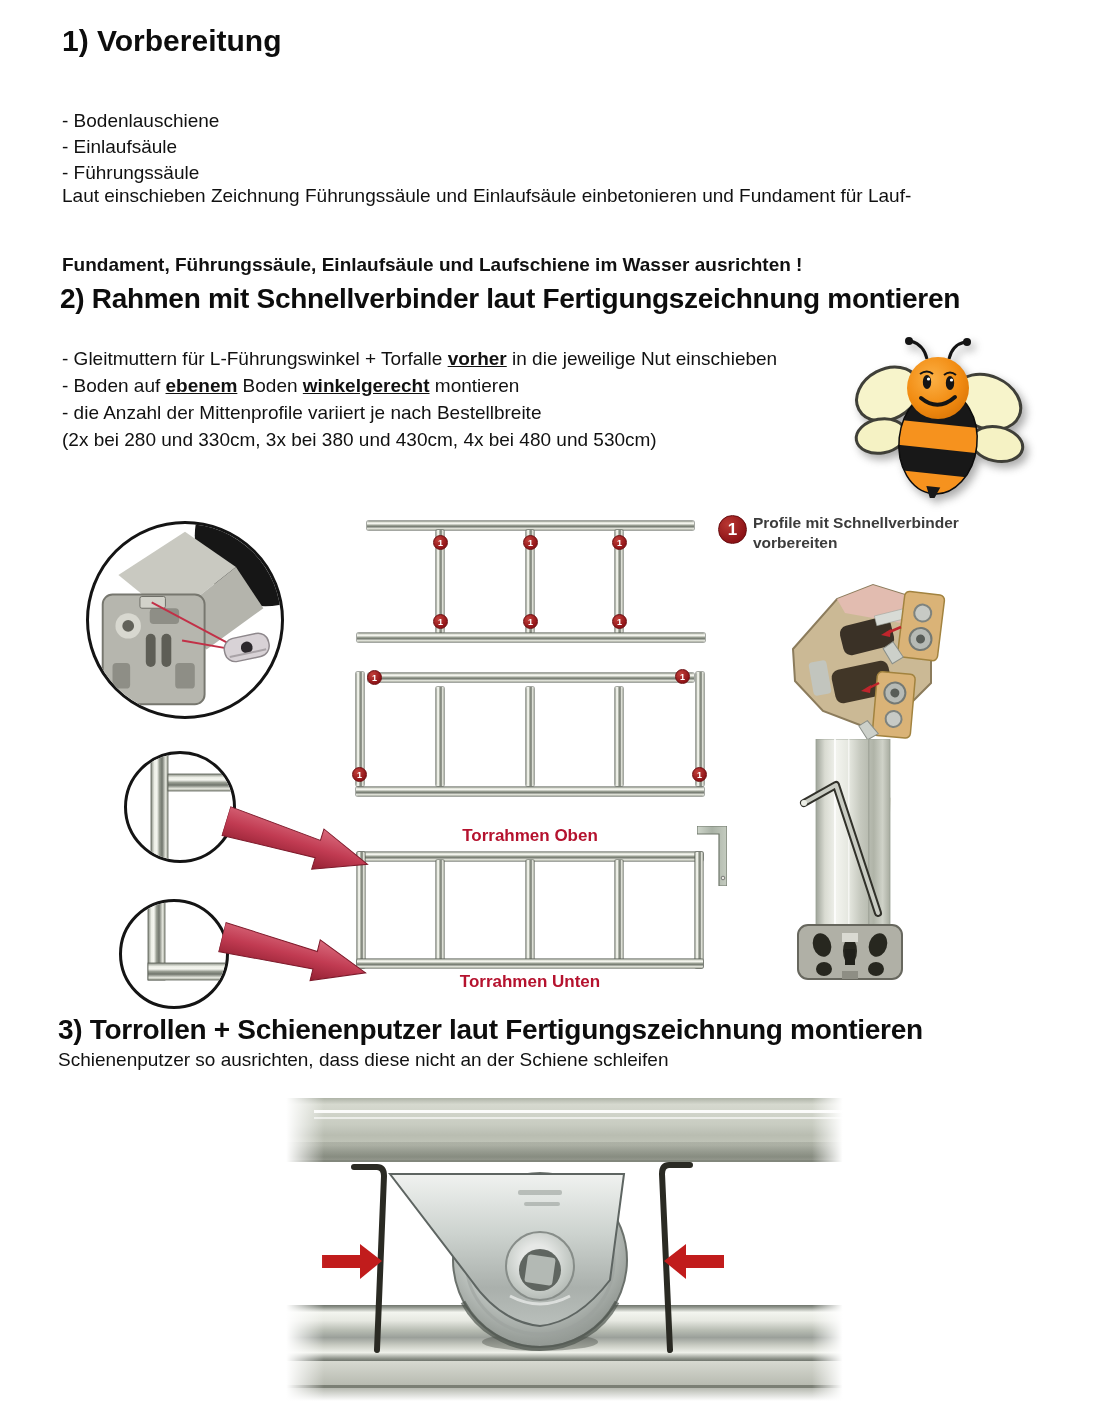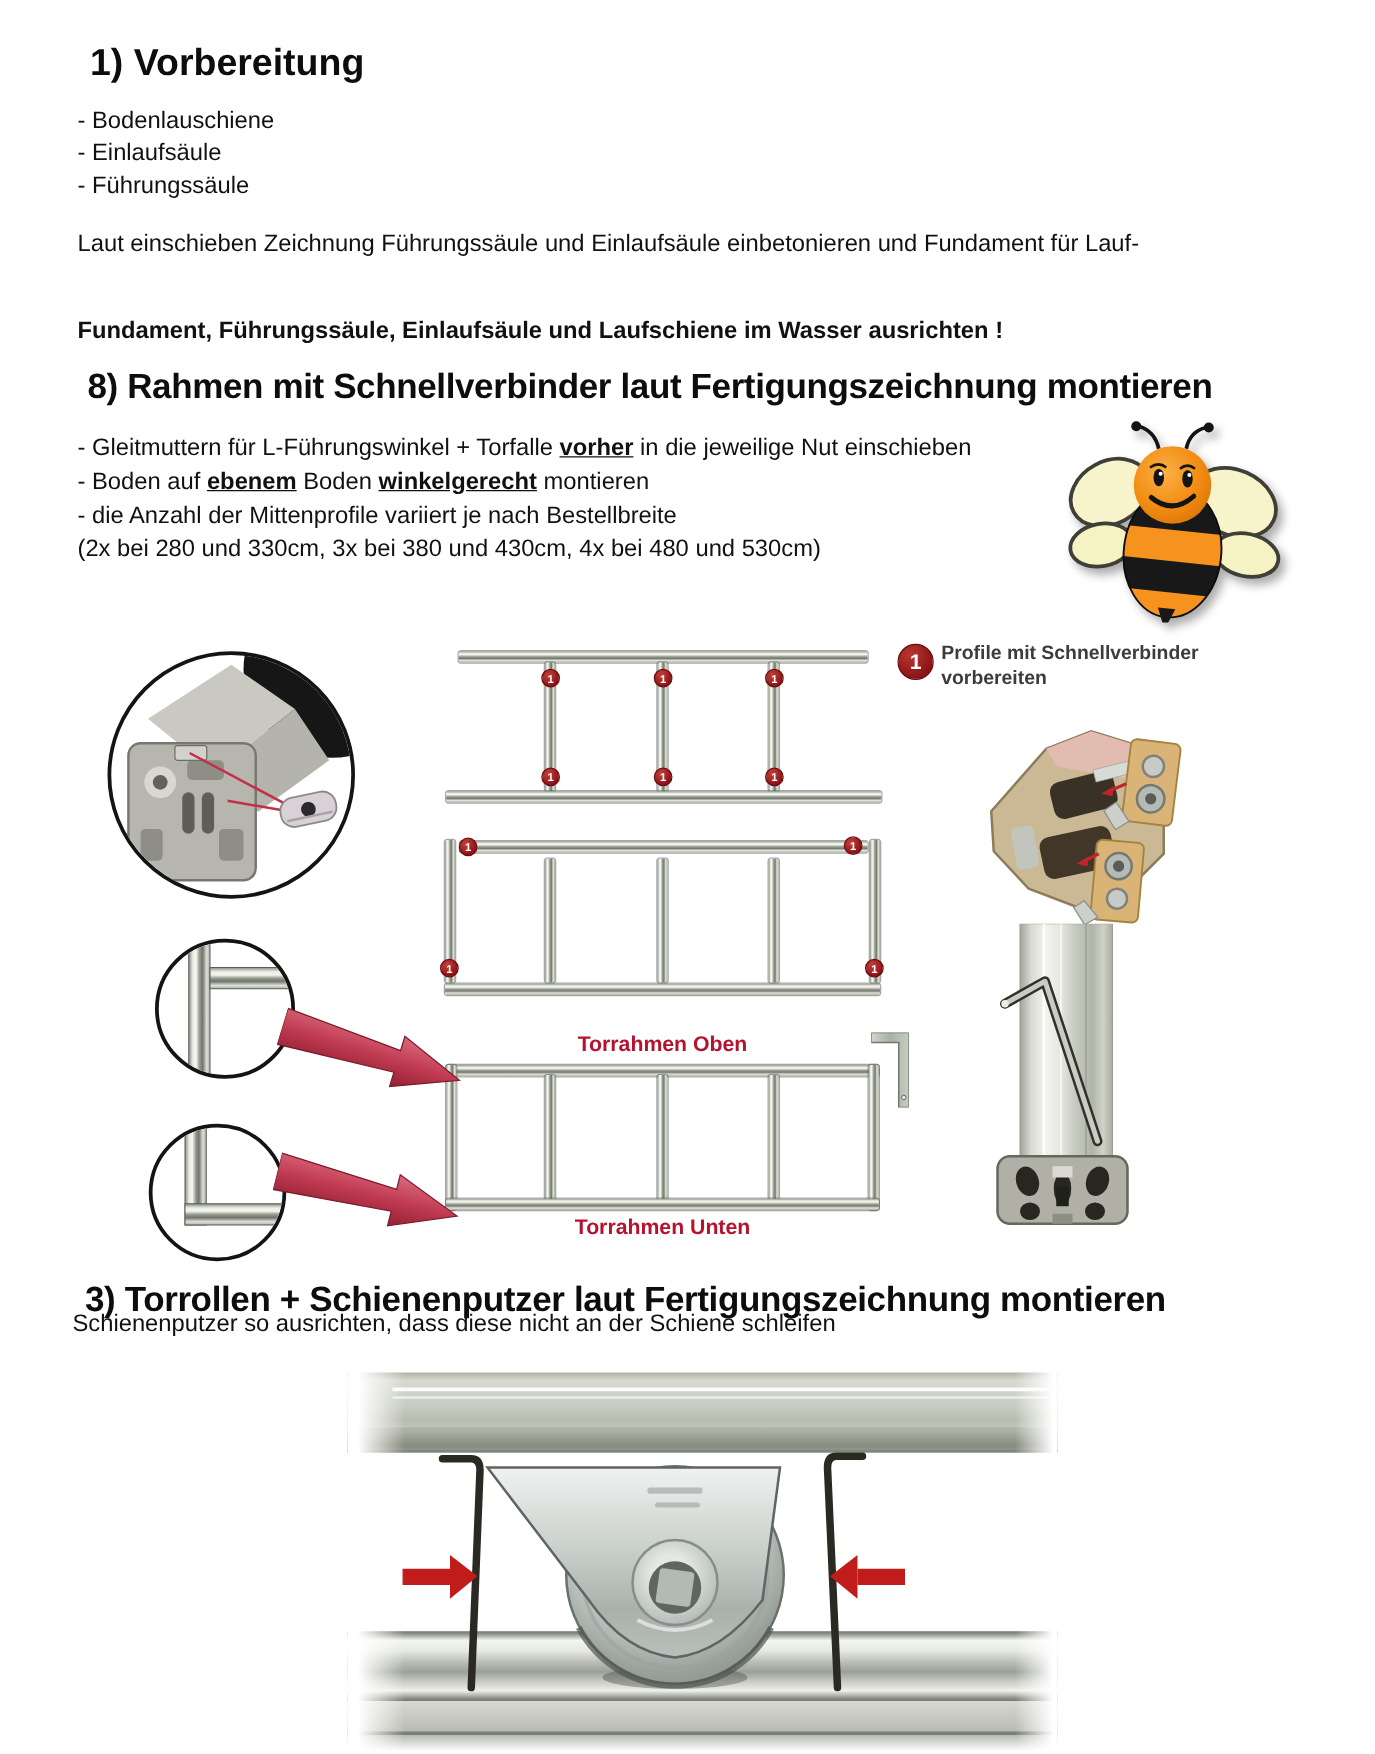--- a/index.html
+++ b/index.html
@@ -1,23 +1,23 @@
 <!DOCTYPE html>
 <html><head>
 <meta charset="utf-8">
 <style>
   html,body{margin:0;padding:0;background:#fff;}
   .page{position:relative;width:1100px;height:1403px;background:#fff;overflow:hidden;
         font-family:"Liberation Sans","DejaVu Sans",sans-serif;color:#111;}
   .abs{position:absolute;}
-  h1,h2,h3{margin:10px;font-weight:bold;color:#0d0d0d;text-align:center;}
+  h1,h2,h3{margin:0;font-weight:bold;color:#0d0d0d;text-align:center;}
   .h1{font-size:30px;}
   .h2{font-size:28px;letter-spacing:-0.3px;}
   .h3{font-size:28px;letter-spacing:-0.3px;}
-  .body-text{font-size:19px;line-height:26px;}
+  .body-text{font-size:19px;line-height:26px;margin-top:24px;}
   .para{font-size:19px;line-height:28px;}
   .bold-note{font-size:19px;font-weight:bold;}
   .bullets{font-size:19px;line-height:27px;}
   .bu{font-weight:bold;text-decoration:underline;}
   
   .hr{position:absolute;height:9px;border-radius:2px;
       background:linear-gradient(180deg,#8f948a 0%,#e9ebe2 18%,#f5f6f0 30%,#9aa093 48%,#747970 64%,#e2e4db 82%,#a9ada1 100%);
       box-shadow:0 0 0 1px rgba(90,95,85,.55);}
   .vr{position:absolute;width:8px;border-radius:2px;
       background:linear-gradient(90deg,#8f948a 0%,#e9ebe2 18%,#f5f6f0 30%,#9aa093 48%,#747970 64%,#e2e4db 82%,#a9ada1 100%);
@@ -66,21 +66,21 @@
     <div>- Einlaufsäule</div>
     <div>- Führungssäule</div>
   </div>
 
   <div class="abs para" style="left:62px;top:182px">
     <span>Laut einschieben Zeichnung Führungssäule und Einlaufsäule einbetonieren und Fundament für Lauf-</span><br>
   </div>
 
   <div class="abs bold-note" style="left:62px;top:254px">Fundament, Führungssäule, Einlaufsäule und Laufschiene im Wasser ausrichten !</div>
 
-  <h2 class="abs h2" style="left:60px;top:283px">8) Rahmen mit Schnellverbinder laut Fertigungszeichnung montieren</h2>
+  <h2 class="abs h2" style="left:60px;top:283px">2) Rahmen mit Schnellverbinder laut Fertigungszeichnung montieren</h2>
 
   <div class="abs bullets" style="left:62px;top:345px">
     <div><span>- Gleitmuttern für L-Führungswinkel + Torfalle </span><span class="bu">vorher</span><span> in die jeweilige Nut einschieben</span></div>
     <div><span>- Boden auf </span><span class="bu">ebenem</span><span> Boden </span><span class="bu">winkelgerecht</span><span> montieren</span></div>
     <div>- die Anzahl der Mittenprofile variiert je nach Bestellbreite</div>
     <div>(2x bei 280 und 330cm, 3x bei 380 und 430cm, 4x bei 480 und 530cm)</div>
   </div>
 
   <svg class="abs" style="left:851px;top:336px;filter:drop-shadow(4px 5px 4px rgba(70,70,70,.45))" width="175" height="162" viewBox="0 0 175 162">
     <defs>

